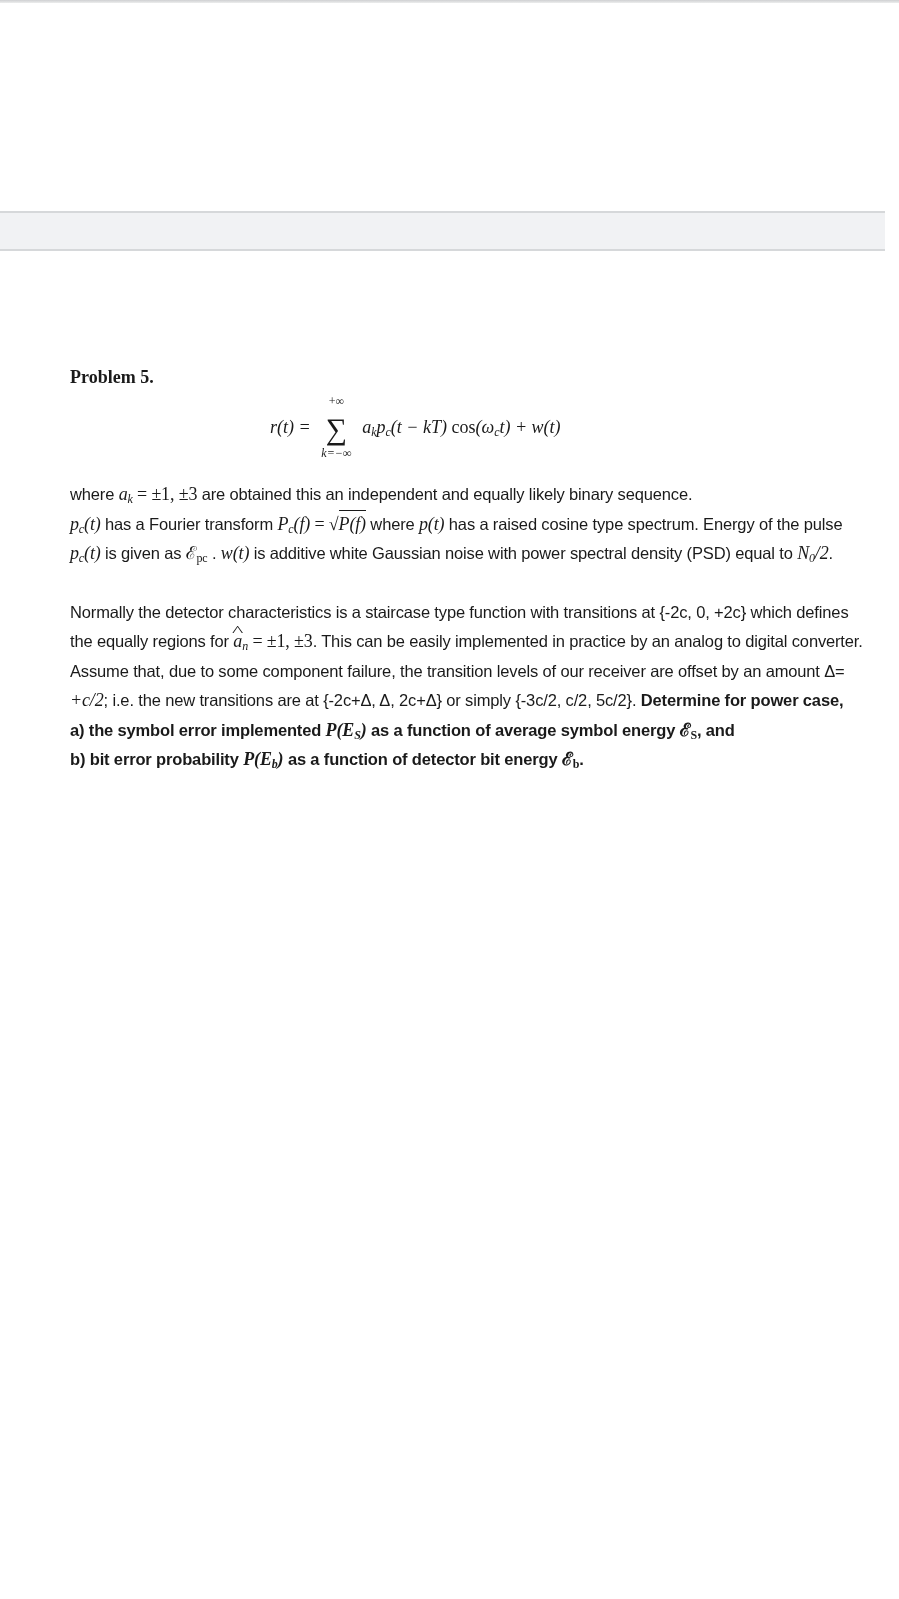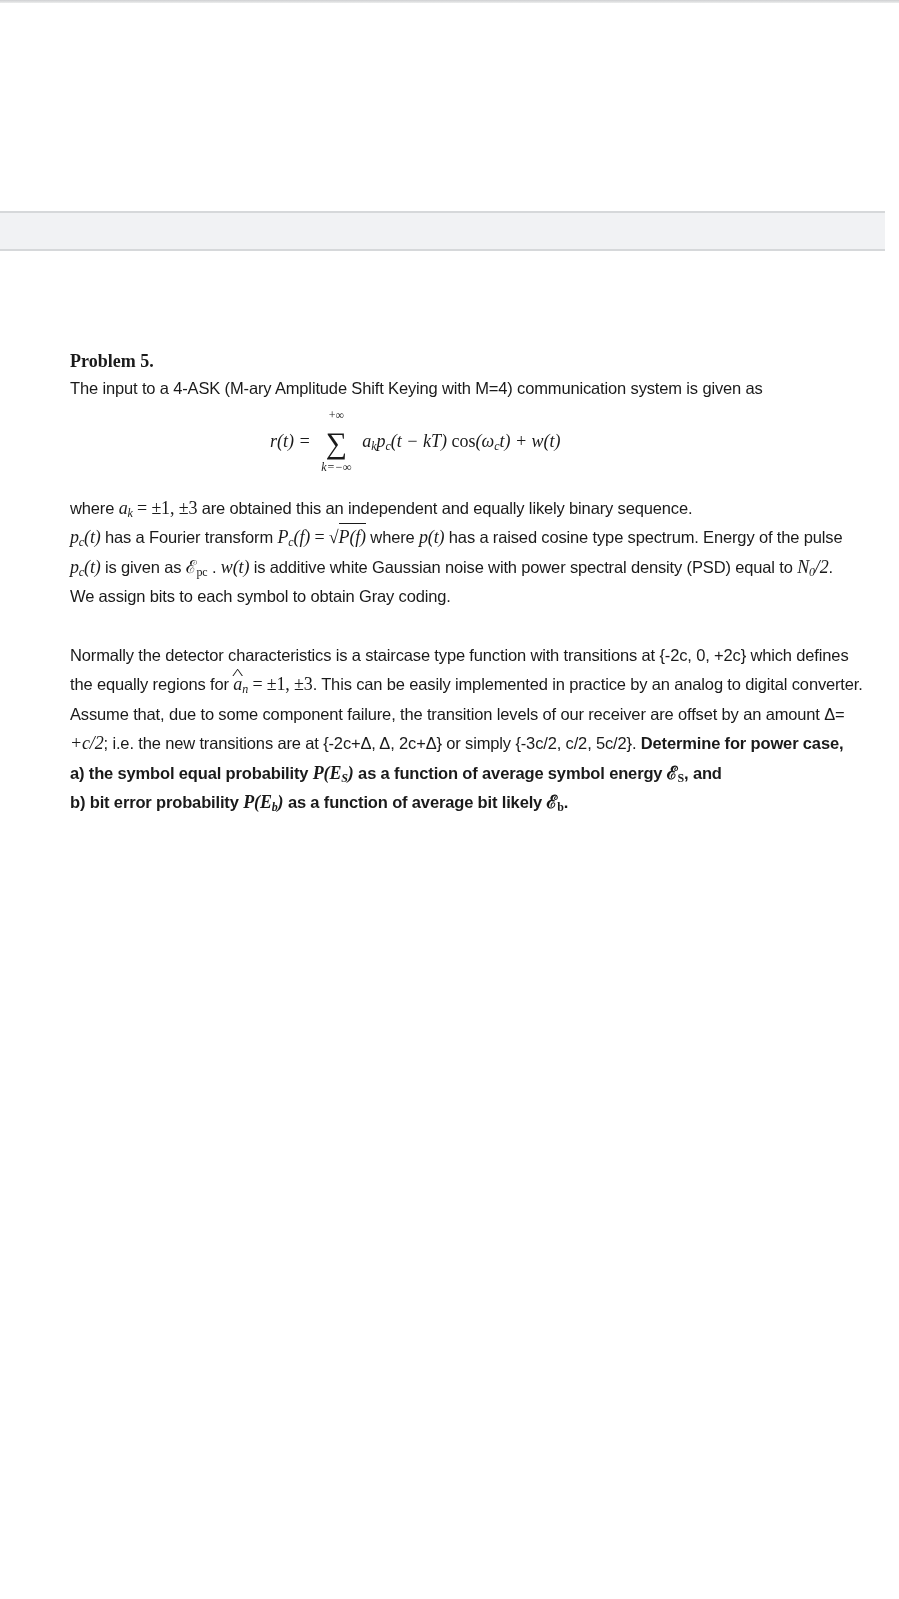--- a/index.html
+++ b/index.html
@@ -5,21 +5,21 @@
     html, body { margin: 0; padding: 0; }
     body {
       width: 899px; height: 1599px; background: #ffffff; position: relative; overflow: hidden;
       font-family: "Liberation Sans", "DejaVu Sans", sans-serif; color: #1a1a1a;
     }
     .top-edge { position: absolute; left: 0; top: 0; width: 899px; height: 3px; background: linear-gradient(#cfd0d2, #eceded); }
     .divider-band {
       position: absolute; left: 0; top: 211px; width: 885px; height: 36px;
       background: #f1f2f4; border-top: 2px solid #d6d8da; border-bottom: 2px solid #d6d8da;
     }
-    .doc { position: absolute; left: 70px; top: 350px; width: 800px; }
+    .doc { position: absolute; left: 70px; top: 366px; width: 800px; }
     .title { font-family: "Liberation Serif", "DejaVu Serif", serif; font-weight: bold; font-size: 18px; line-height: 22px; margin: 0 0 2px 0; }
     p { margin: 0; font-size: 16.5px; line-height: 29.5px; letter-spacing: -0.15px; }
     .m { font-family: "Liberation Serif", "DejaVu Serif", serif; font-style: italic; font-size: 18px; }
     .mr { font-family: "Liberation Serif", "DejaVu Serif", serif; font-style: normal; font-size: 18px; margin-top: 40px; }
     .script { font-family: "Liberation Serif", "DejaVu Serif", serif; font-size: 18px; }
     sub { font-size: 12px; vertical-align: -3px; line-height: 0; }
     .eq { position: relative; height: 90px; }
     .eq-body { position: absolute; left: 200px; top: 24px; font-family: "Liberation Serif", "DejaVu Serif", serif; font-size: 19px; white-space: nowrap; }
     .sum { display: inline-block; position: relative; width: 34px; text-align: center; vertical-align: middle; margin: 0 4px; }
     .sum .sig { font-size: 30px; font-style: normal; line-height: 30px; }
@@ -32,41 +32,39 @@
     .hat::before { content: "^"; position: absolute; left: 1px; top: -10px; font-size: 15px; font-style: normal; transform: scaleX(1.6); }
   </style>
 </head>
 <body>
 
 <div class="top-edge"></div>
 <div class="divider-band"></div>
 
 <div class="doc">
   <div class="title">Problem 5.</div>
-  <p>The input to a 4-ASK (M-ary Amplitude Shift Keying with M=4) communication system is given as</p>
 
   <div class="eq">
     <div class="eq-body">
       <span class="m">r(t) =</span>
       <span class="sum">
         <span class="upper">+∞</span>
         <span class="sig">∑</span>
         <span class="lower">k=−∞</span>
       </span>
       <span class="m">a<sub>k</sub>p<sub>c</sub>(t − kT) <span class="mr">cos</span>(ω<sub>c</sub>t) + w(t)</span>
     </div>
   </div>
 
   <p>
     <span>where </span><span class="m">a<sub>k</sub> <span class="mr">= ±1, ±3</span></span><span> are obtained this an independent and equally likely binary sequence.</span><br>
     <span class="m">p<sub>c</sub>(t)</span><span> has a Fourier transform </span><span class="m">P<sub>c</sub>(f) <span class="mr">=</span> √<span class="sqrt">P(f)</span></span><span> where </span><span class="m">p(t)</span><span> has a raised cosine type spectrum. Energy of the pulse </span><span class="m">p<sub>c</sub>(t)</span><span> is given as </span><span class="script">ℰ<sub>pc</sub></span><span> . </span><span class="m">w(t)</span><span> is additive white Gaussian noise with power spectral density (PSD) equal to </span><span class="m">N<sub>0</sub>/2</span><span>.</span><br>
-    <span>We  assign bits to each symbol to obtain Gray coding.</span>
   </p>
 
   <div class="gap"></div>
 
   <p>
     <span>Normally the detector characteristics is a staircase type function with transitions at {-2c, 0, +2c} which defines the equally regions for </span><span class="m"><span class="hat">a<sub>n</sub></span></span><span class="mr"> = ±1, ±3</span><span>. This can be easily implemented in practice by an analog to digital converter.</span><br>
     <span>Assume that, due to some component failure, the transition levels of our receiver are offset by an amount  Δ= </span><span class="m">+c/2</span><span>; i.e. the new transitions are at {-2c+Δ,  Δ,  2c+Δ} or  simply {-3c/2, c/2, 5c/2}. </span><span class="b">Determine for power case,</span><br>
-    <span class="b"><span>a) the symbol equal probability  </span><span class="m">P(E<sub>S</sub>)</span><span> as a function of average symbol energy </span><span class="script">ℰ<sub>S</sub></span><span>, and</span></span><br>
-    <span class="b"><span>b) bit error probability  </span><span class="m">P(E<sub>b</sub>)</span><span> as a function of average bit likely </span><span class="script">ℰ<sub>b</sub></span><span>.</span></span>
+    <span class="b"><span>a) the symbol error implemented  </span><span class="m">P(E<sub>S</sub>)</span><span> as a function of average symbol energy </span><span class="script">ℰ<sub>S</sub></span><span>, and</span></span><br>
+    <span class="b"><span>b) bit error probability  </span><span class="m">P(E<sub>b</sub>)</span><span> as a function of detector bit energy </span><span class="script">ℰ<sub>b</sub></span><span>.</span></span>
   </p>
 </div>
 
 </body></html>

